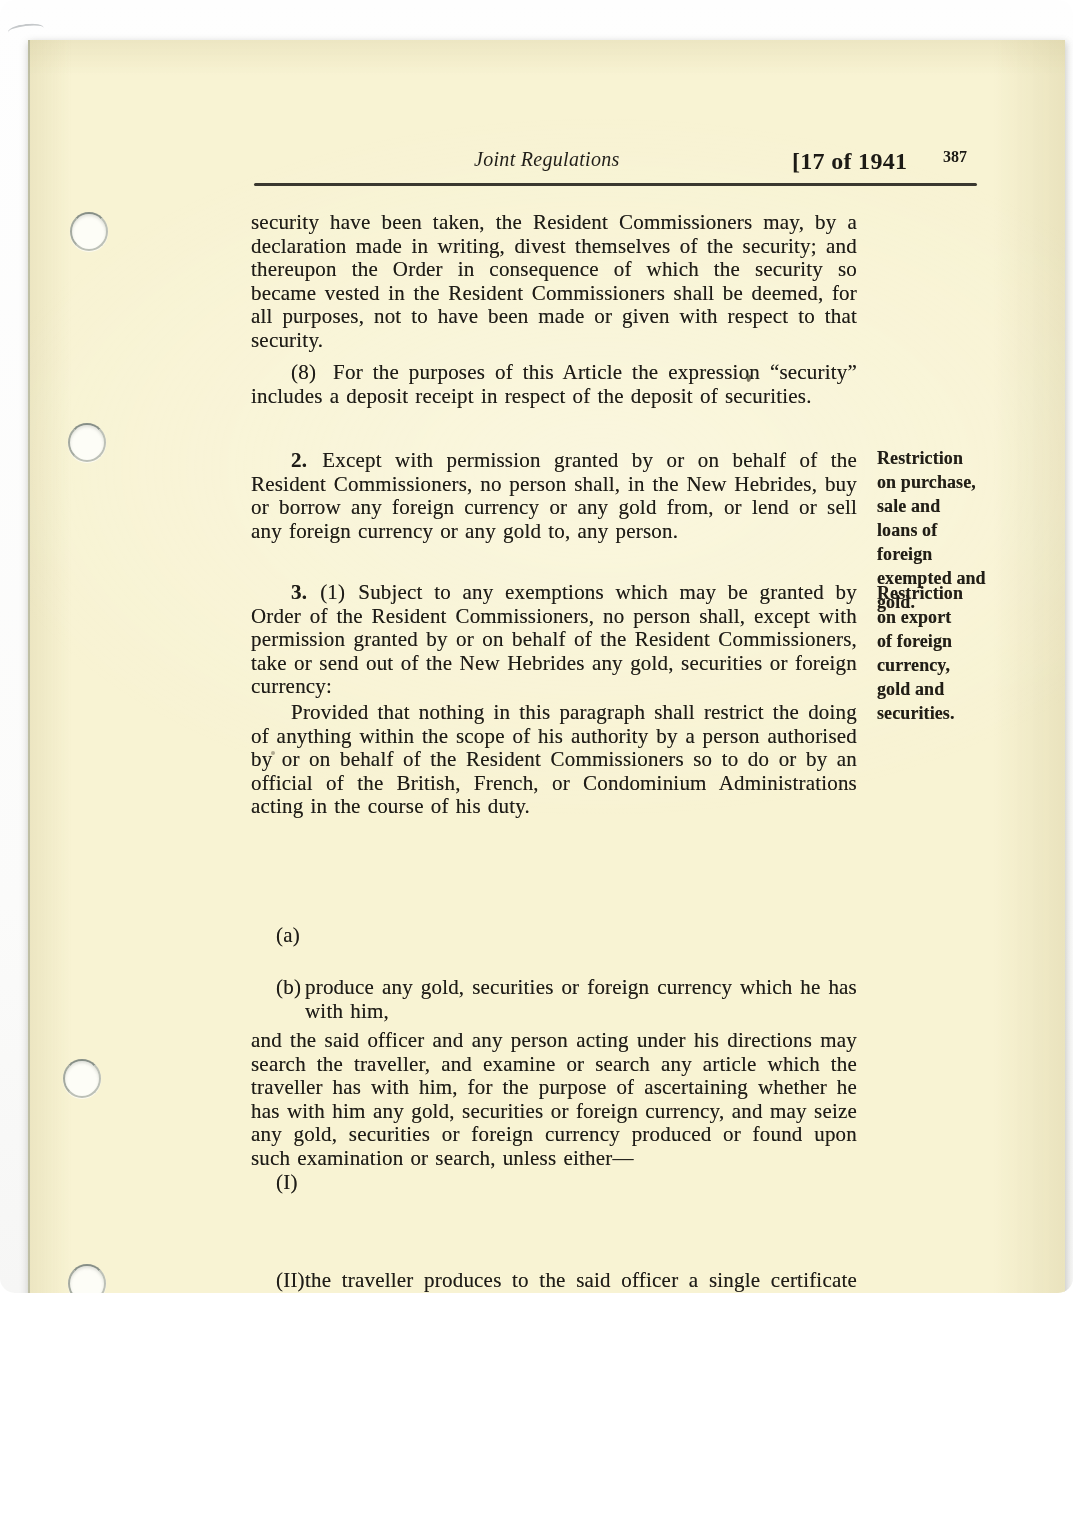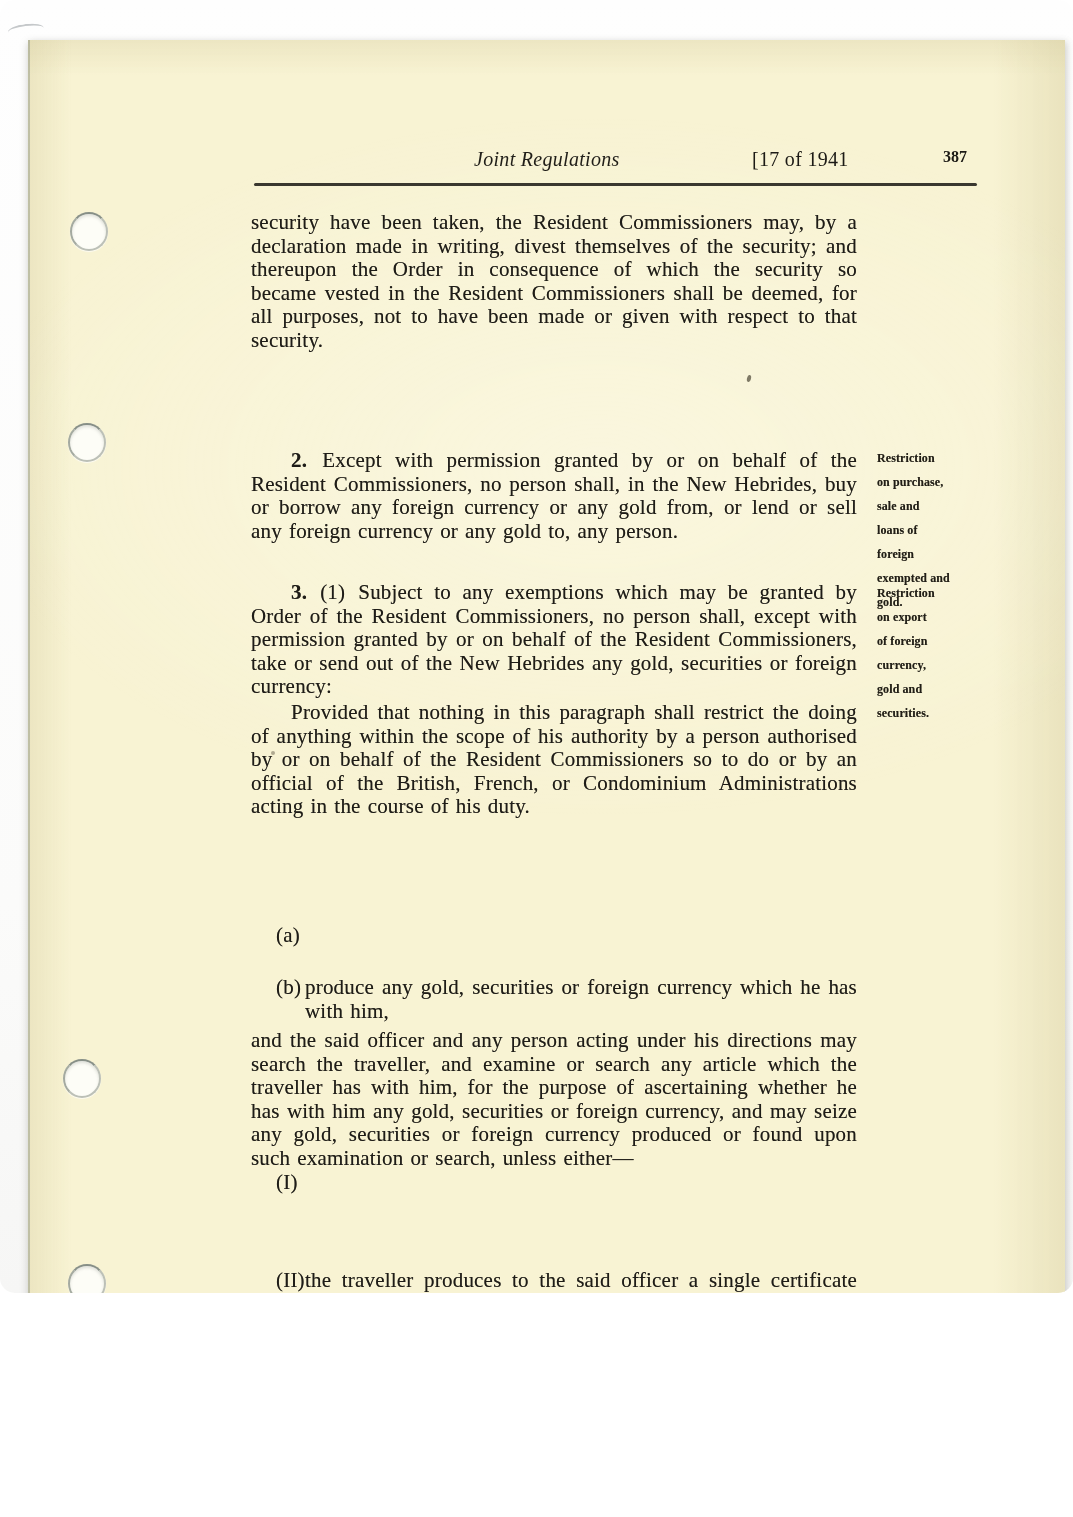--- a/index.html
+++ b/index.html
@@ -19,38 +19,38 @@
     border-left:2px solid rgba(120,132,122,.38);
     box-shadow:0 3px 8px rgba(110,110,100,.30), 3px 1px 6px rgba(150,150,140,.14);
   }
   .corner-mark{
     position:absolute;left:8px;top:24px;width:36px;height:10px;
     border-top:2px solid rgba(150,155,158,.55);border-radius:50%;
     transform:rotate(-7deg);
   }
   
   .h-title{position:absolute;left:444px;top:108px;font-style:italic;font-size:20px;color:#201e18;letter-spacing:.3px}
-  .h-cite{position:absolute;left:722px;top:108px;font-weight:normal;font-size:20px;color:#1c1a15;letter-spacing:.3px}
+  .h-cite{position:absolute;left:762px;top:108px;font-weight:bold;font-size:24px;color:#1c1a15;letter-spacing:.3px}
   .h-page{position:absolute;left:913px;top:108px;font-weight:bold;font-size:16px;color:#1c1a15}
   .rule{position:absolute;left:224px;top:143px;width:723px;height:3px;background:#3a382f;border-radius:2px}
   
   .body-col{position:absolute;left:221px;top:0;width:606px;height:1422px}
   .blk{
     position:absolute;left:0;width:606px;box-sizing:border-box;
     text-align:justify;font-size:21px;line-height:23.6px;color:#1e1c17;
     letter-spacing:.2px;word-spacing:1.6px;
     text-shadow:0 0 .5px rgba(42,40,32,.55);
   }
   .blk b{font-weight:bold}
   .blk.li{padding-left:54px}
   .blk .lab{position:absolute;left:25px;top:0;text-indent:0}
   
   .notes{position:absolute;left:847px;top:0;width:130px;height:1422px}
   .note{
-    position:absolute;left:0;font-weight:bold;font-size:12px;line-height:24px;
+    position:absolute;left:0;font-weight:bold;font-size:18px;line-height:24px;
     color:#211e16;letter-spacing:.1px;text-shadow:0 0 .4px rgba(40,38,30,.5);white-space:nowrap;
   }
   
   .hole{
     position:absolute;width:34px;height:35px;border-radius:50%;
     background:#fdfdf7;
     border:2px solid #bcc0b7;border-top-color:#878f87;border-left-color:#a4aaa0;
     box-shadow:inset 0 2px 3px rgba(90,95,90,.18), 0 1px 1px rgba(255,255,255,.7);
   }
   .hole.p1{left:70px;top:212px}
@@ -75,20 +75,21 @@
   <div class="corner-mark"></div>
 
   <div class="page">
     <span class="h-title">Joint Regulations</span>
     <span class="h-cite">[17 of 1941</span>
     <span class="h-page">387</span>
     <div class="rule"></div>
 
     <div class="body-col">
         <div class="blk" style="top: 171px;"><span>security have been taken, the Resident Commissioners may, by a declaration made in writing, divest themselves of the security; and thereupon the Order in consequence of which the security so became vested in the Resident Commissioners shall be deemed, for all purposes, not to have been made or given with respect to that security.</span></div>
+        <div class="blk" style="top: 321px; text-indent: 40px;"><span style="margin-right: 17px;">(8)</span><span>For the purposes of this Article the expression “security” includes a deposit receipt in respect of the deposit of securities.</span></div>
         <div class="blk" style="top: 409px; text-indent: 40px;"><b style="margin-right: 15px;">2.</b><span>Except with permission granted by or on behalf of the Resident Commissioners, no person shall, in the New Hebrides, buy or borrow any foreign currency or any gold from, or lend or sell any foreign currency or any gold to, any person.</span></div>
         <div class="blk" style="top: 541px; text-indent: 40px;"><b style="margin-right: 13px;">3.</b><span style="margin-right: 13px;">(1)</span><span>Subject to any exemptions which may be granted by Order of the Resident Commissioners, no person shall, except with permission granted by or on behalf of the Resident Commissioners, take or send out of the New Hebrides any gold, securities or foreign currency:</span></div>
         <div class="blk" style="top: 661px; text-indent: 40px;"><span>Provided that nothing in this paragraph shall restrict the doing of anything within the scope of his authority by a person authorised by or on behalf of the Resident Commissioners so to do or by an official of the British, French, or Condominium Administrations acting in the course of his duty.</span></div>
         <div class="blk li" style="top: 884px;"><span class="lab">(a)</span></div>
         <div class="blk li" style="top: 936px;"><span class="lab">(b)</span><span>produce any gold, securities or foreign currency which he has with him,</span></div>
         <div class="blk" style="top: 989px;"><span>and the said officer and any person acting under his directions may search the traveller, and examine or search any article which the traveller has with him, for the purpose of ascertaining whether he has with him any gold, securities or foreign currency, and may seize any gold, securities or foreign currency produced or found upon such examination or search, unless either—</span></div>
         <div class="blk li" style="top: 1131px;"><span class="lab">(I)</span></div>
         <div class="blk li" style="top: 1229px;"><span class="lab">(II)</span><span>the traveller produces to the said officer a single certificate granted by or on behalf of the Resident Commissioners, showing with respect to all gold, securities or foreign currency which he has with him on the said occasion, that the taking out by him of the gold, securities or foreign</span></div>
       </div>
     <div class="notes">

